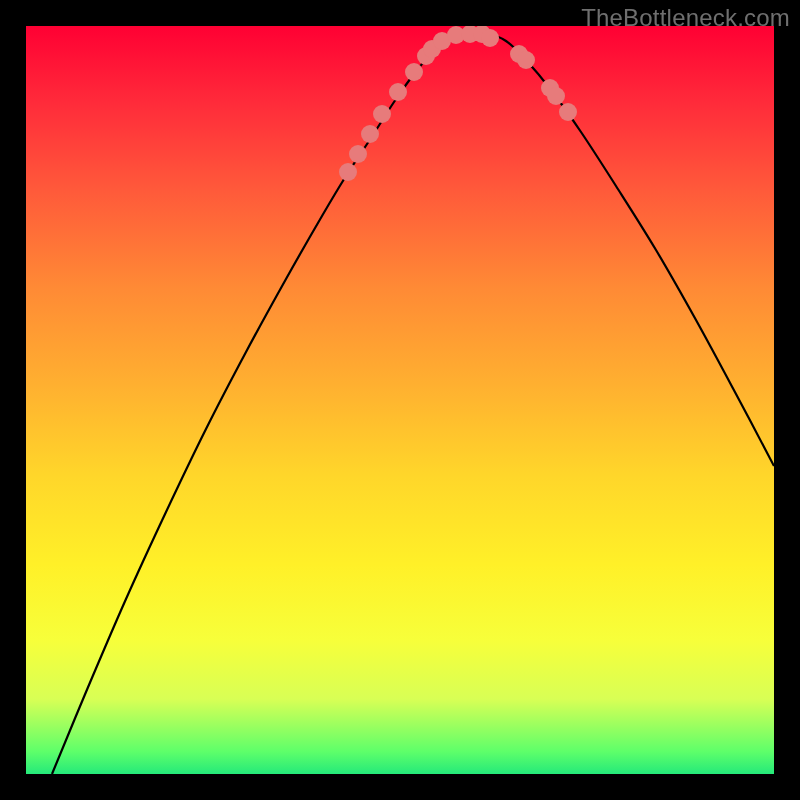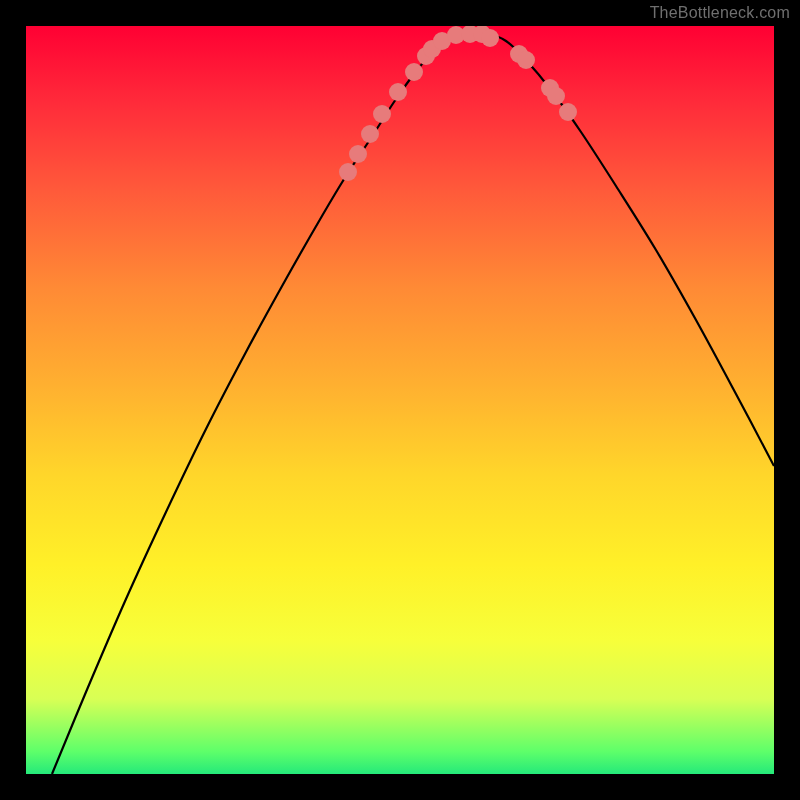--- a/index.html
+++ b/index.html
@@ -30,21 +30,21 @@
       #d8ff55 90%,
       #5eff6a 97%,
       #25e97a 100%
     );
   }
   .watermark {
     position: absolute;
     top: 4px;
     right: 10px;
     color: #6f6f6f;
-    font-size: 16px;
+    font-size: 24px;
     font-weight: 500;
     letter-spacing: 0.2px;
   }
   svg.plot {
     position: absolute;
     left: 0;
     top: 0;
     width: 748px;
     height: 748px;
   }

